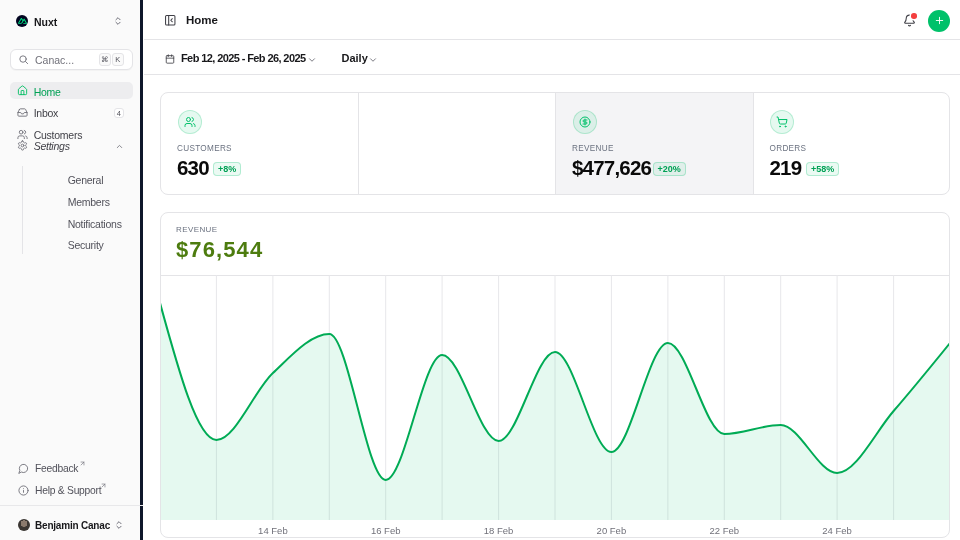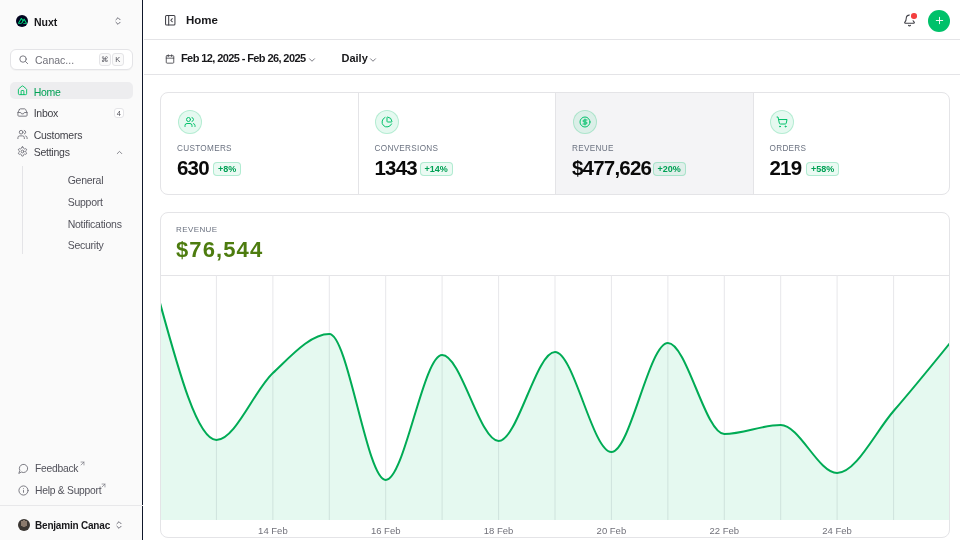--- a/index.html
+++ b/index.html
@@ -3,21 +3,21 @@
 <meta charset="utf-8">
 <style>
   * { margin:0; padding:0; box-sizing:border-box; }
   html,body { width:960px; height:540px; overflow:hidden; background:#fff;
     font-family:"Liberation Sans", sans-serif; -webkit-font-smoothing:antialiased; }
   body { position:relative; }
   svg { display:block; }
 
   
   #sidebar { position:absolute; left:0; top:0; width:143px; height:540px;
-    background:#fafafa; border-right:1px solid #0f172a; }
+    background:#fafafa; border-right:3px solid #0f172a; }
   #logo { position:absolute; left:16px; top:15px; width:12px; height:12px;
     border-radius:50%; background:#020420; }
   #logo svg { position:absolute; left:1.6px; top:3.1px; }
   .nuxt-name { position:absolute; left:34px; top:15.5px; font-size:10.5px;
     font-weight:700; color:#18181b; }
   .updown { position:absolute; color:#71717a; }
 
   #search { position:absolute; left:10px; top:48.5px; width:123px; height:21px;
     background:#fff; border:1px solid #e4e4e7; border-radius:6px;
     box-shadow:0 1px 1px rgba(0,0,0,.03); }
@@ -128,33 +128,33 @@
   </div>
   <div class="nav-item" style="top:126.2px;">
     <svg class="ni" width="11" height="11" viewBox="0 0 24 24" fill="none" stroke="#71717a" stroke-width="2" stroke-linecap="round" stroke-linejoin="round">
         <path d="M16 21v-2a4 4 0 0 0-4-4H6a4 4 0 0 0-4 4v2"></path>
         <circle cx="9" cy="7" r="4"></circle>
         <path d="M22 21v-2a4 4 0 0 0-3-3.87"></path>
         <path d="M16 3.13a4 4 0 0 1 0 7.75"></path>
       </svg>
     <div class="nt">Customers</div>
   </div>
-  <div class="nav-item" style="top:143px;">
+  <div class="nav-item" style="top:137px;font-style:italic;">
     <svg class="ni" width="11" height="11" viewBox="0 0 24 24" fill="none" stroke="#71717a" stroke-width="2" stroke-linecap="round" stroke-linejoin="round">
         <path d="M12.22 2h-.44a2 2 0 0 0-2 2v.18a2 2 0 0 1-1 1.73l-.43.25a2 2 0 0 1-2 0l-.15-.08a2 2 0 0 0-2.73.73l-.22.38a2 2 0 0 0 .73 2.73l.15.1a2 2 0 0 1 1 1.72v.51a2 2 0 0 1-1 1.74l-.15.09a2 2 0 0 0-.73 2.73l.22.38a2 2 0 0 0 2.73.73l.15-.08a2 2 0 0 1 2 0l.43.25a2 2 0 0 1 1 1.73V20a2 2 0 0 0 2 2h.44a2 2 0 0 0 2-2v-.18a2 2 0 0 1 1-1.73l.43-.25a2 2 0 0 1 2 0l.15.08a2 2 0 0 0 2.73-.73l.22-.39a2 2 0 0 0-.73-2.73l-.15-.08a2 2 0 0 1-1-1.74v-.5a2 2 0 0 1 1-1.74l.15-.09a2 2 0 0 0 .73-2.73l-.22-.38a2 2 0 0 0-2.73-.73l-.15.08a2 2 0 0 1-2 0l-.43-.25a2 2 0 0 1-1-1.73V4a2 2 0 0 0-2-2z"></path>
         <circle cx="12" cy="12" r="3"></circle>
       </svg>
     <div class="nt">Settings</div>
     <svg style="position:absolute; left:104.5px; top:4.5px;" width="9" height="9" viewBox="0 0 24 24" fill="none" stroke="#71717a" stroke-width="2.2" stroke-linecap="round" stroke-linejoin="round">
         <path d="m18 15-6-6-6 6"></path>
       </svg>
   </div>
   <div class="sub-rail"></div>
   <div class="sub-item" style="top:173.7px;">General</div>
-  <div class="sub-item" style="top:195.6px;">Support</div>
+  <div class="sub-item" style="top:195.6px;">Members</div>
   <div class="sub-item" style="top:217.5px;">Notifications</div>
   <div class="sub-item" style="top:239.4px;">Security</div>
 
   <div class="foot-item" style="top:459.5px;">
     <svg class="ni" width="11" height="11" viewBox="0 0 24 24" fill="none" stroke="currentColor" stroke-width="2" stroke-linecap="round" stroke-linejoin="round">
         <path d="M7.9 20A9 9 0 1 0 4 16.1L2 22Z"></path>
       </svg>
     <div class="nt">Feedback</div>
     <svg class="ext" style="left:69px;" width="7" height="7" viewBox="0 0 24 24" fill="none" stroke="currentColor" stroke-width="2.2" stroke-linecap="round" stroke-linejoin="round">
         <path d="M7 7h10v10M7 17 17 7"></path>
@@ -223,31 +223,20 @@
           <circle cx="9" cy="7" r="4"></circle>
           <path d="M22 21v-2a4 4 0 0 0-3-3.87"></path>
           <path d="M16 3.13a4 4 0 0 1 0 7.75"></path>
         </svg>
     </div>
     <div class="lbl">CUSTOMERS</div>
     <div class="num">630</div>
     <div class="badge" style="left:52px;">+8%</div>
   </div>
   <div class="vdiv" style="left:196.5px;"></div>
-  <div class="cell" style="left:197.5px;">
-    <div class="circ">
-      <svg width="12" height="12" viewBox="0 0 24 24" fill="none" stroke="#00c16a" stroke-width="2" stroke-linecap="round" stroke-linejoin="round">
-          <path d="M21 12c.552 0 1.005-.449.95-.998a10 10 0 0 0-8.953-8.951c-.55-.055-.998.398-.998.95v8a1 1 0 0 0 1 1z"></path>
-          <path d="M21.21 15.89A10 10 0 1 1 8 2.83"></path>
-        </svg>
-    </div>
-    <div class="lbl">CONVERSIONS</div>
-    <div class="num">1343</div>
-    <div class="badge" style="left:61px;">+14%</div>
-  </div>
   <div class="vdiv" style="left:394px;"></div>
   <div class="cell" style="left:395px; width:196.5px; background:#f4f4f6;">
     <div class="circ">
       <svg width="12" height="12" viewBox="0 0 24 24" fill="none" stroke="#00c16a" stroke-width="2" stroke-linecap="round" stroke-linejoin="round">
           <circle cx="12" cy="12" r="10"></circle>
           <path d="M16 8h-6a2 2 0 1 0 0 4h4a2 2 0 1 1 0 4H8"></path>
           <path d="M12 18V6"></path>
         </svg>
     </div>
     <div class="lbl">REVENUE</div>

